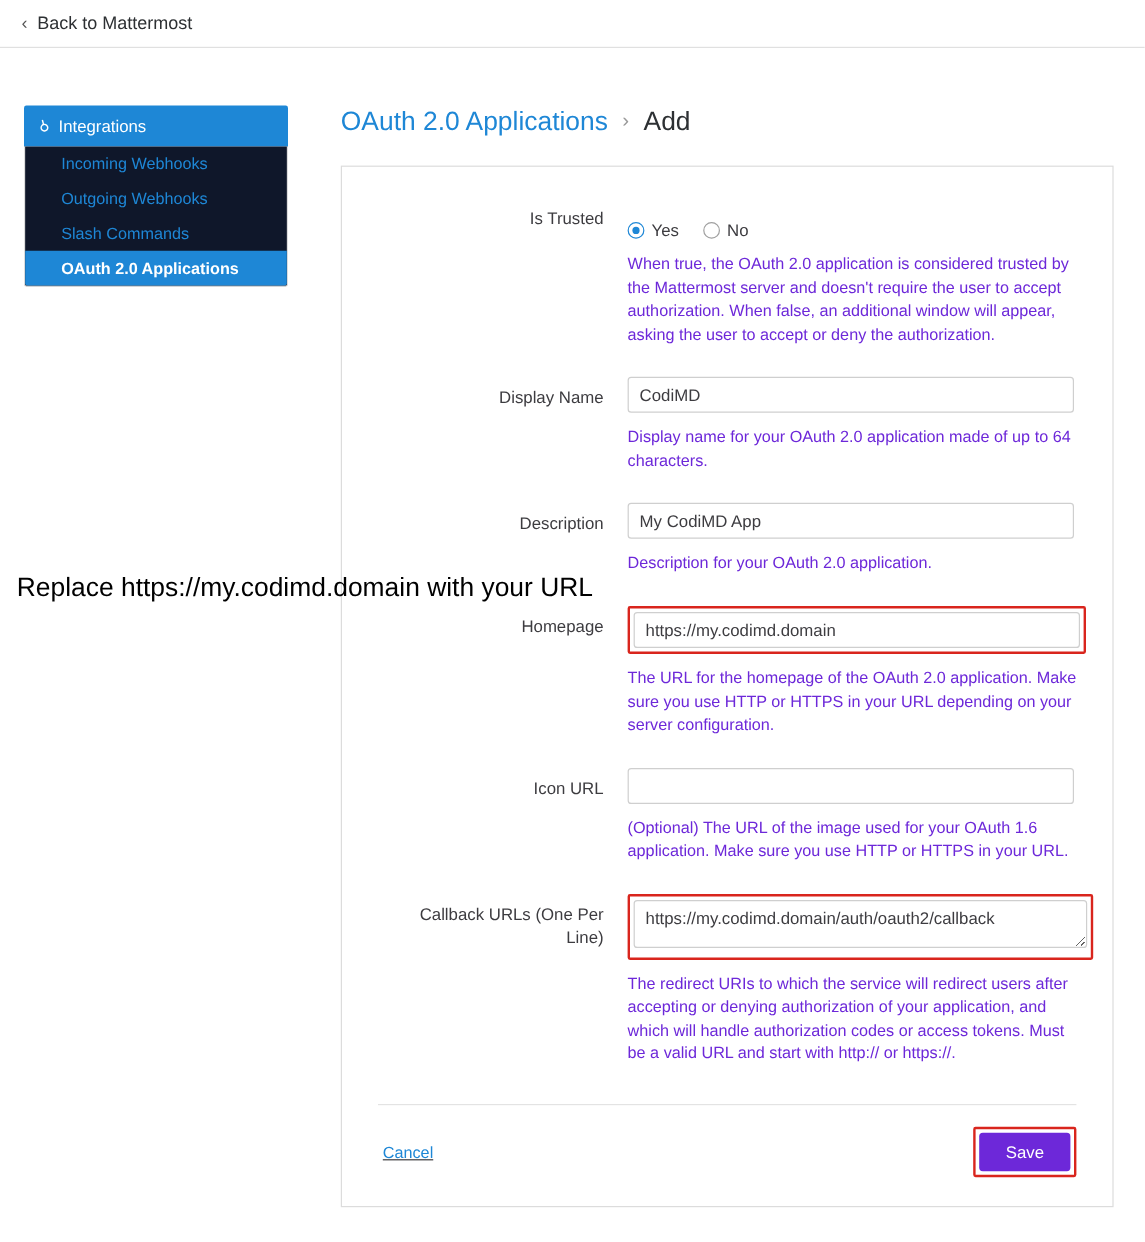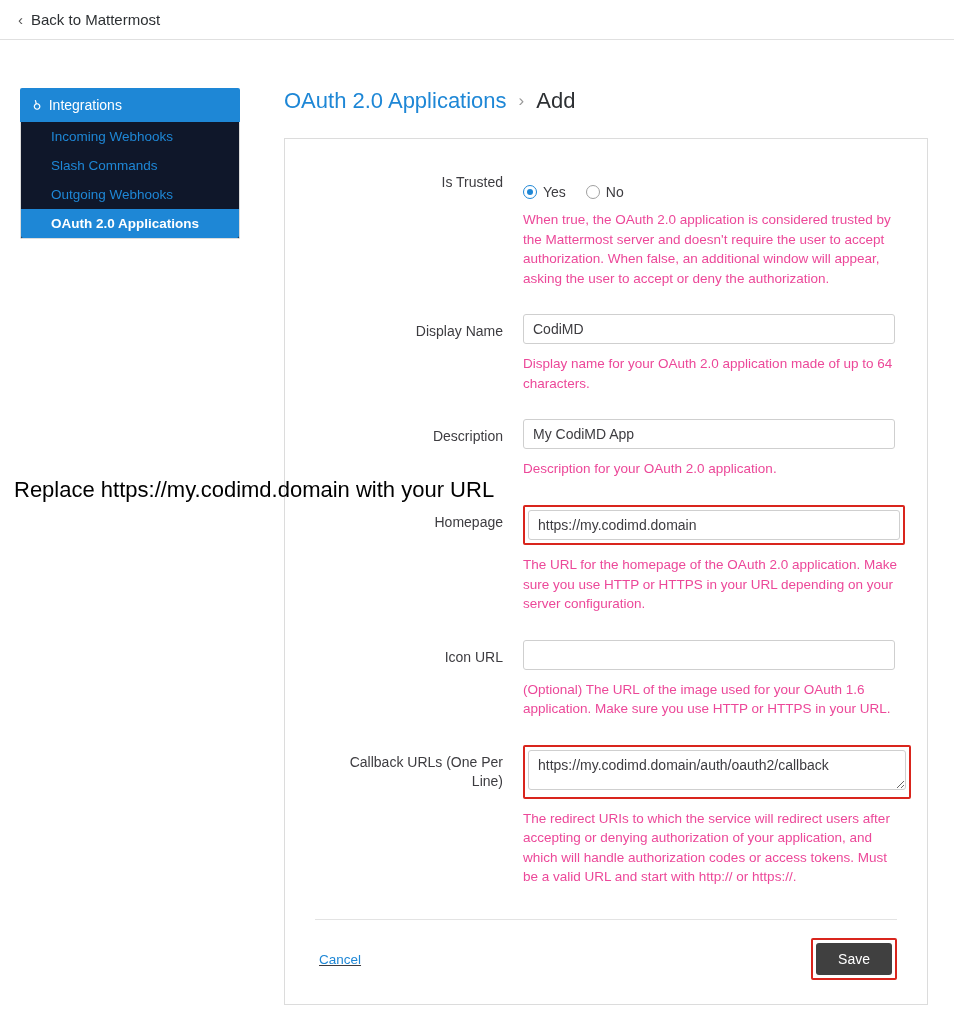--- a/index.html
+++ b/index.html
@@ -152,21 +152,21 @@
   .radio.checked::after {
     content: "";
     position: absolute;
     left: 3px; top: 3px;
     width: 6px; height: 6px;
     border-radius: 50%;
     background: #1e87d6;
   }
   .help {
     font-size: 13.5px;
-    color: #ec4899;
+    color: #6d28d9;
     line-height: 1.45;
     margin: 10px 0 22px 0;
     max-width: 378px;
   }
   input.txt {
     width: 372px;
     height: 30px;
     border: 1px solid #cfcfcf;
     border-radius: 3px;
     padding: 4px 9px;
@@ -209,21 +209,21 @@
   .cancel-btn {
     font-size: 13.5px;
     color: #1e87d6;
     background: none;
     border: none;
     cursor: pointer;
     font-family: "Liberation Sans", sans-serif;
     padding: 6px 4px;
   }
   .save-btn {
-    background: #404040;
+    background: #6d28d9;
     color: #fff;
     border: none;
     border-radius: 3px;
     font-size: 14px;
     padding: 8px 22px;
     cursor: pointer;
     font-family: "Liberation Sans", sans-serif;
   }
   .annotation {
     position: absolute;
@@ -253,24 +253,24 @@
     <div class="sidebar">
       <div class="side-head">
         <span class="link-icon">☌</span>
         <span>Integrations</span>
       </div>
       <div class="side-list">
         <div class="side-item">
           <span>Incoming Webhooks</span>
         </div>
         <div class="side-item">
+          <span>Outgoing Webhooks</span>
+        </div>
+        <div class="side-item">
           <span>Slash Commands</span>
-        </div>
-        <div class="side-item">
-          <span>Outgoing Webhooks</span>
         </div>
         <div class="side-item active">
           <span>OAuth 2.0 Applications</span>
         </div>
       </div>
     </div>
 
     <div class="content">
 
       <div class="breadcrumb">

